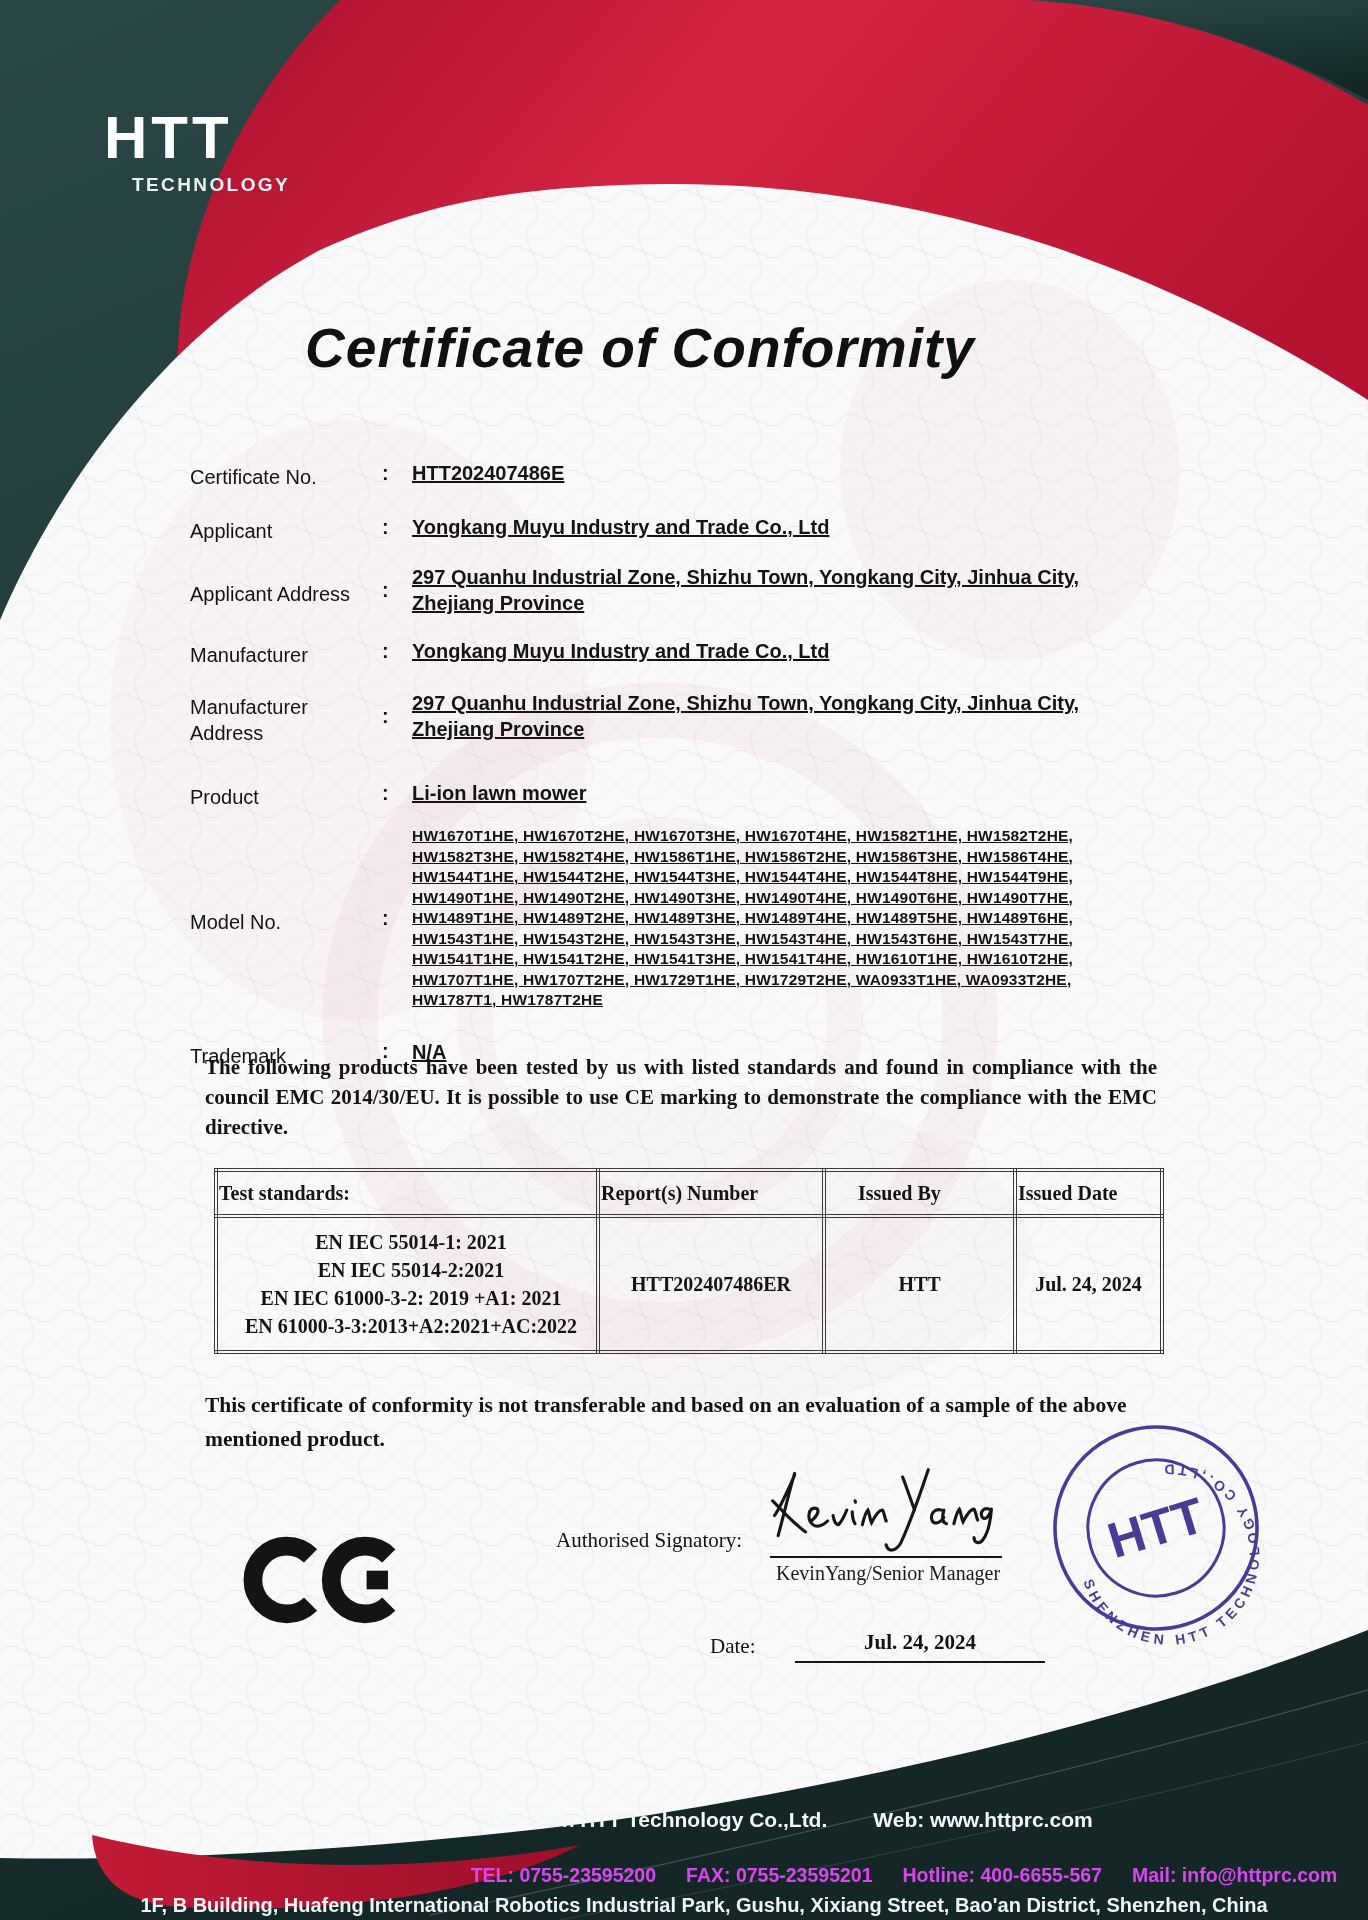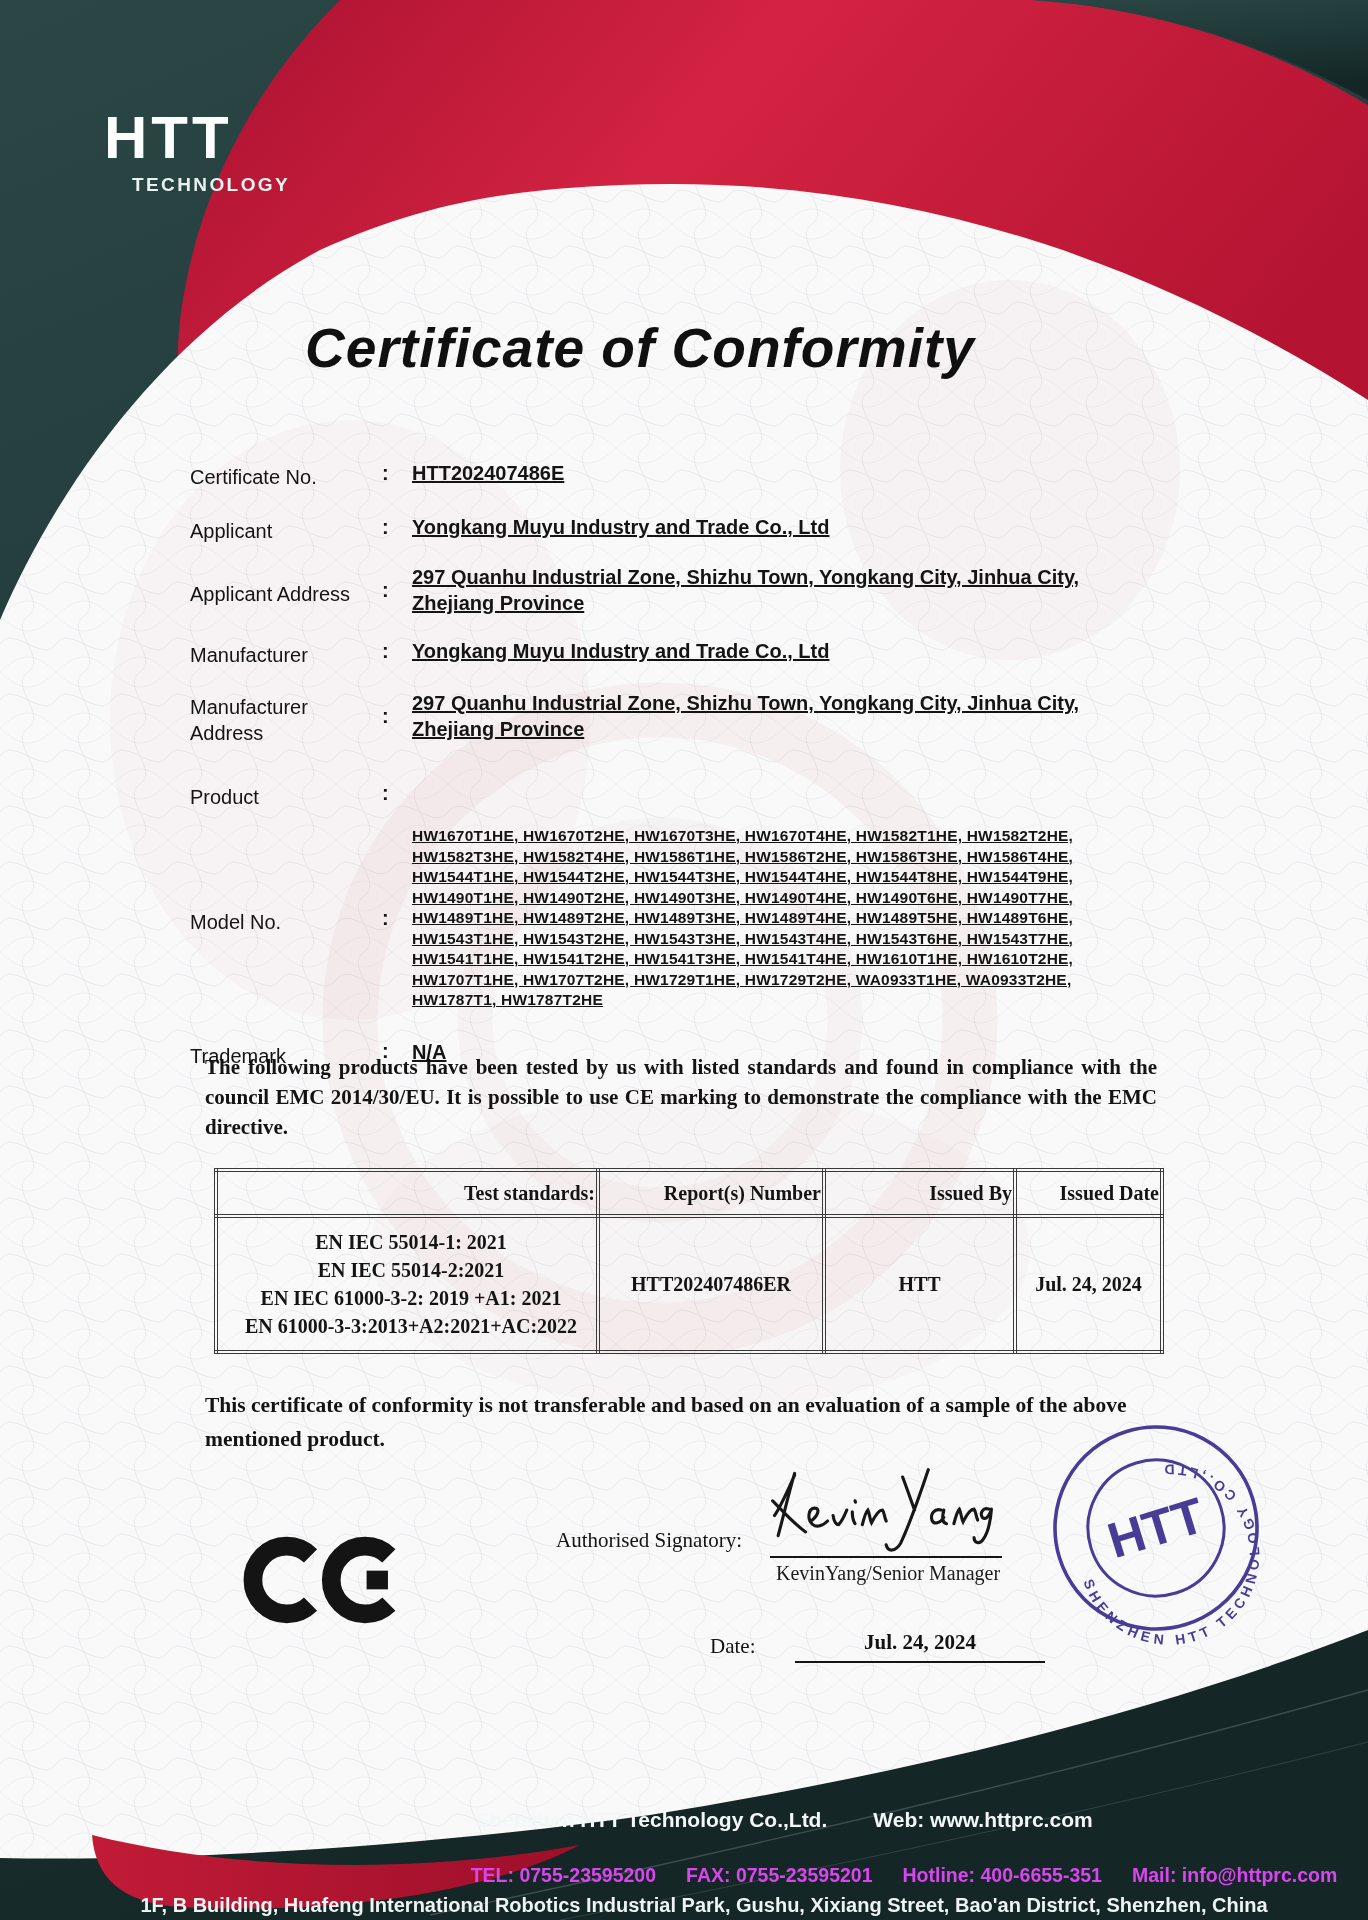--- a/index.html
+++ b/index.html
@@ -25,21 +25,21 @@
   .frow .val.models{font-size:15.5px;line-height:20.5px;letter-spacing:0.2px;}
   .mb20{margin-bottom:20px}.mb18{margin-bottom:18px}.mb30{margin-bottom:30px}
   .mb16{margin-bottom:16px}.mb24{margin-bottom:24px}
 
   .para{width:952px;font-family:"Liberation Serif",serif;font-size:21px;font-weight:bold;
         color:#131313;line-height:30px;text-align:justify;}
 
   table.std{border-collapse:collapse;width:950px;background:transparent;
             font-family:"Liberation Serif",serif;color:#141414;}
   table.std th,table.std td{border:4px double #3a3a3a;font-weight:bold;}
-  table.std th{font-size:20px;height:40px;text-align:right;}
+  table.std th{font-size:20px;height:40px;text-align:left;}
   table.std td{font-size:20px;text-align:center;vertical-align:middle;}
   td.stds{text-align:left;padding:10px 10px 10px 18px;line-height:28px;}
 
   .statement{width:945px;font-family:"Liberation Serif",serif;font-size:21.5px;
              font-weight:bold;color:#131313;line-height:34px;}
 
   .sig-label,.date-label{font-family:"Liberation Serif",serif;font-size:21px;
              font-weight:normal;color:#131313;}
   .sig-line{border-top:2.5px solid #151515;}
   .sig-name{font-family:"Liberation Serif",serif;font-size:20px;color:#1b1b1b;}
@@ -138,20 +138,21 @@
     <div class="val">Yongkang Muyu Industry and Trade Co., Ltd</div>
   </div>
   <div class="frow mb30">
     <div class="lbl">Manufacturer Address</div>
     <div class="col">:</div>
     <div class="val" style="max-width:735px;">297 Quanhu Industrial Zone, Shizhu Town, Yongkang City, Jinhua City, Zhejiang Province</div>
   </div>
   <div class="frow mb16">
     <div class="lbl">Product</div>
     <div class="col">:</div>
+    <div class="val">Li-ion lawn mower</div>
   </div>
   <div class="frow mb24">
     <div class="lbl">Model No.</div>
     <div class="col">:</div>
     <div class="val models" style="max-width:738px;">HW1670T1HE, HW1670T2HE, HW1670T3HE, HW1670T4HE, HW1582T1HE, HW1582T2HE, HW1582T3HE, HW1582T4HE, HW1586T1HE, HW1586T2HE, HW1586T3HE, HW1586T4HE, HW1544T1HE, HW1544T2HE, HW1544T3HE, HW1544T4HE, HW1544T8HE, HW1544T9HE, HW1490T1HE, HW1490T2HE, HW1490T3HE, HW1490T4HE, HW1490T6HE, HW1490T7HE, HW1489T1HE, HW1489T2HE, HW1489T3HE, HW1489T4HE, HW1489T5HE, HW1489T6HE, HW1543T1HE, HW1543T2HE, HW1543T3HE, HW1543T4HE, HW1543T6HE, HW1543T7HE, HW1541T1HE, HW1541T2HE, HW1541T3HE, HW1541T4HE, HW1610T1HE, HW1610T2HE, HW1707T1HE, HW1707T2HE, HW1729T1HE, HW1729T2HE, WA0933T1HE, WA0933T2HE, HW1787T1, HW1787T2HE</div>
   </div>
   <div class="frow">
     <div class="lbl">Trademark</div>
     <div class="col">:</div>
     <div class="val">N/A</div>
@@ -229,16 +230,16 @@
 <div class="abs date-label" style="left:710px;top:1634px;">Date:</div>
 <div class="abs date-wrap" style="left:795px;top:1630px;">Jul. 24, 2024</div>
 
 <div class="abs foot-co" style="left:200px;top:1808px;">
   <span>Shenzhen HTT Technology Co.,Ltd.</span>
   <span>Web: www.httprc.com</span>
 </div>
 <div class="abs foot-line" style="left:440px;top:1864px;width:928px;">
   <span>TEL: 0755-23595200</span>
   <span>FAX: 0755-23595201</span>
-  <span>Hotline: 400-6655-351</span>
+  <span>Hotline: 400-6655-567</span>
   <span>Mail: info@httprc.com</span>
 </div>
 <div class="abs foot-addr" style="left:60px;top:1894px;">1F, B Building, Huafeng International Robotics Industrial Park, Gushu, Xixiang Street, Bao'an District, Shenzhen, China</div>
 
 </body></html>

